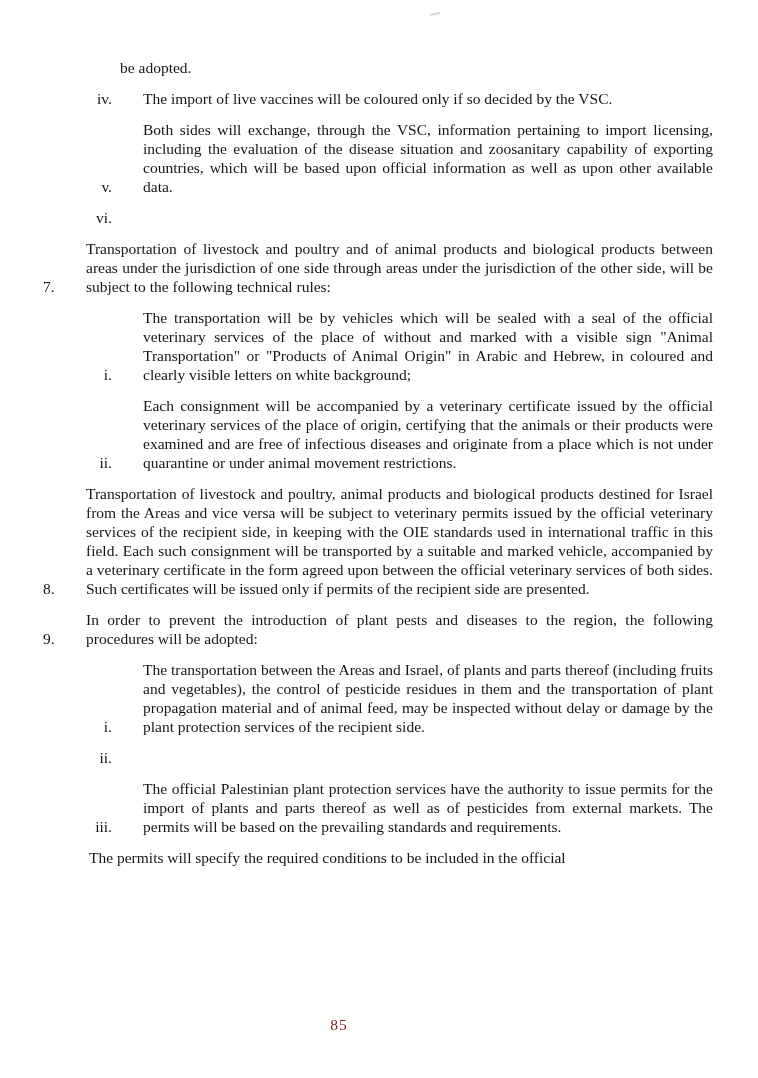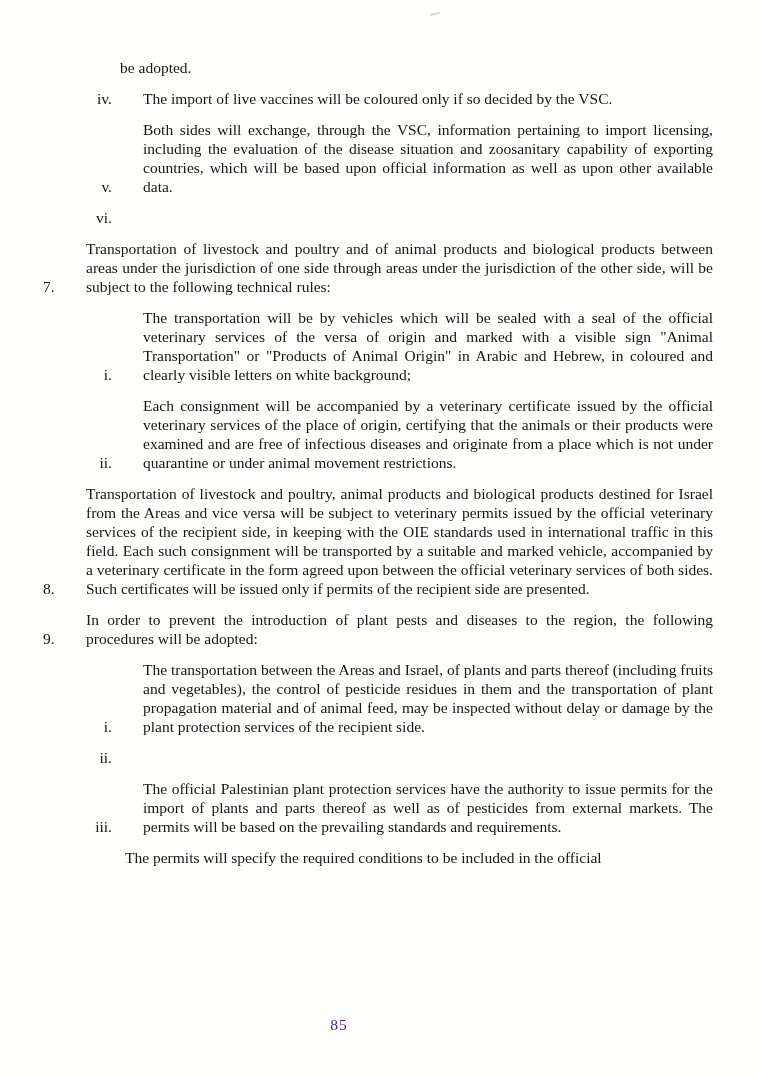--- a/index.html
+++ b/index.html
@@ -52,32 +52,32 @@
     text-align: right;
     padding-right: 8px;
     box-sizing: border-box;
   }
   
   .cont {
     margin-left: 77px;
     text-align: justify;
   }
   .cont-last {
-    margin-left: 82px;
+    margin-left: 46px;
     margin-top: 4px;
   }
   .pageno {
     position: absolute;
     left: 0;
     right: 80px;
     bottom: 44px;
     text-align: center;
     font-size: 15.5px;
     letter-spacing: 1px;
-    color: #4c1d95;
+    color: #7f1d1d;
   }
   
   .scan-mark {
     position: absolute;
     top: 13px;
     left: 430px;
     width: 10px;
     height: 2px;
     background: #d8d8d8;
     transform: rotate(-12deg);
@@ -109,21 +109,21 @@
       <span class="marker">vi.</span>
     </div>
 
     <div class="blk item num">
       <span class="marker">7.</span>
       <span class="text">Transportation of livestock and poultry and of animal products and biological products between areas under the jurisdiction of one side through areas under the jurisdiction of the other side, will be subject to the following technical rules:</span>
     </div>
 
     <div class="blk item roman">
       <span class="marker">i.</span>
-      <span class="text">The transportation will be by vehicles which will be sealed with a seal of the official veterinary services of the versa of origin and marked with a visible sign "Animal Transportation" or "Products of Animal Origin" in Arabic and Hebrew, in coloured and clearly visible letters on white background;</span>
+      <span class="text">The transportation will be by vehicles which will be sealed with a seal of the official veterinary services of the place of without and marked with a visible sign "Animal Transportation" or "Products of Animal Origin" in Arabic and Hebrew, in coloured and clearly visible letters on white background;</span>
     </div>
 
     <div class="blk item roman">
       <span class="marker">ii.</span>
       <span class="text">Each consignment will be accompanied by a veterinary certificate issued by the official veterinary services of the place of origin, certifying that the animals or their products were examined and are free of infectious diseases and originate from a place which is not under quarantine or under animal movement restrictions.</span>
     </div>
 
     <div class="blk item num">
       <span class="marker">8.</span>
       <span class="text">Transportation of livestock and poultry, animal products and biological products destined for Israel from the Areas and vice versa will be subject to veterinary permits issued by the official veterinary services of the recipient side, in keeping with the OIE standards used in international traffic in this field. Each such consignment will be transported by a suitable and marked vehicle, accompanied by a veterinary certificate in the form agreed upon between the official veterinary services of both sides. Such certificates will be issued only if permits of the recipient side are presented.</span>

